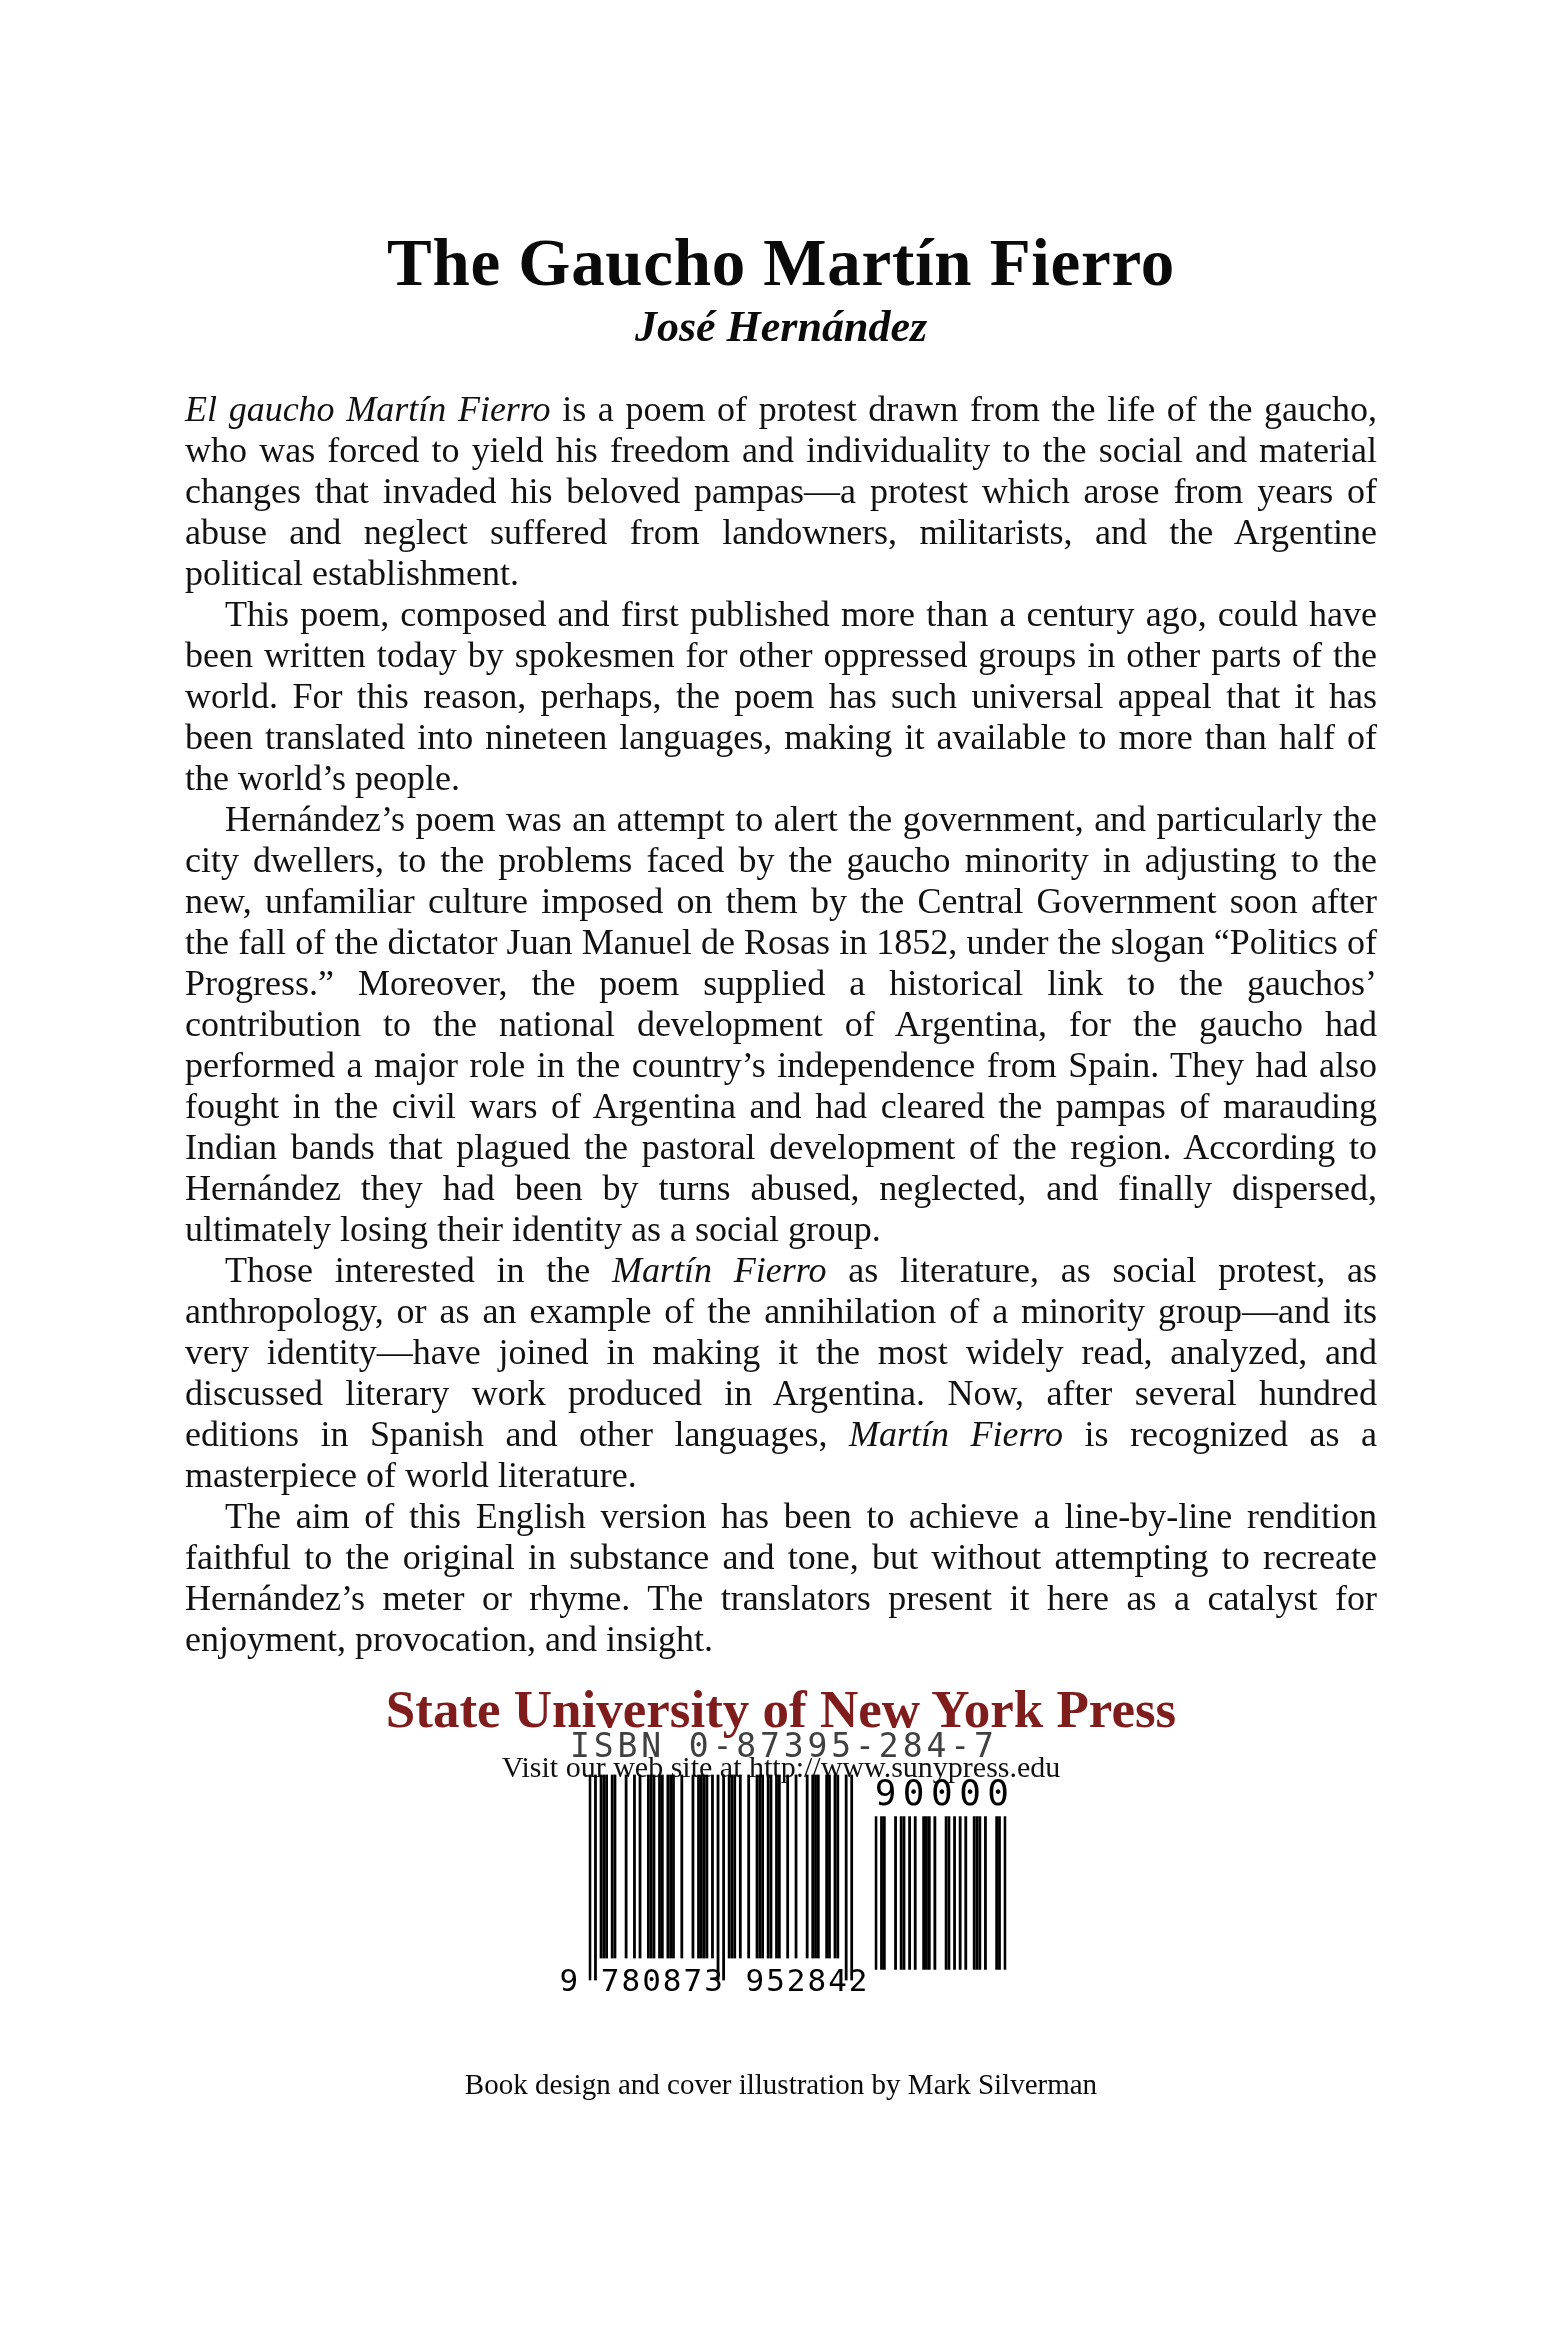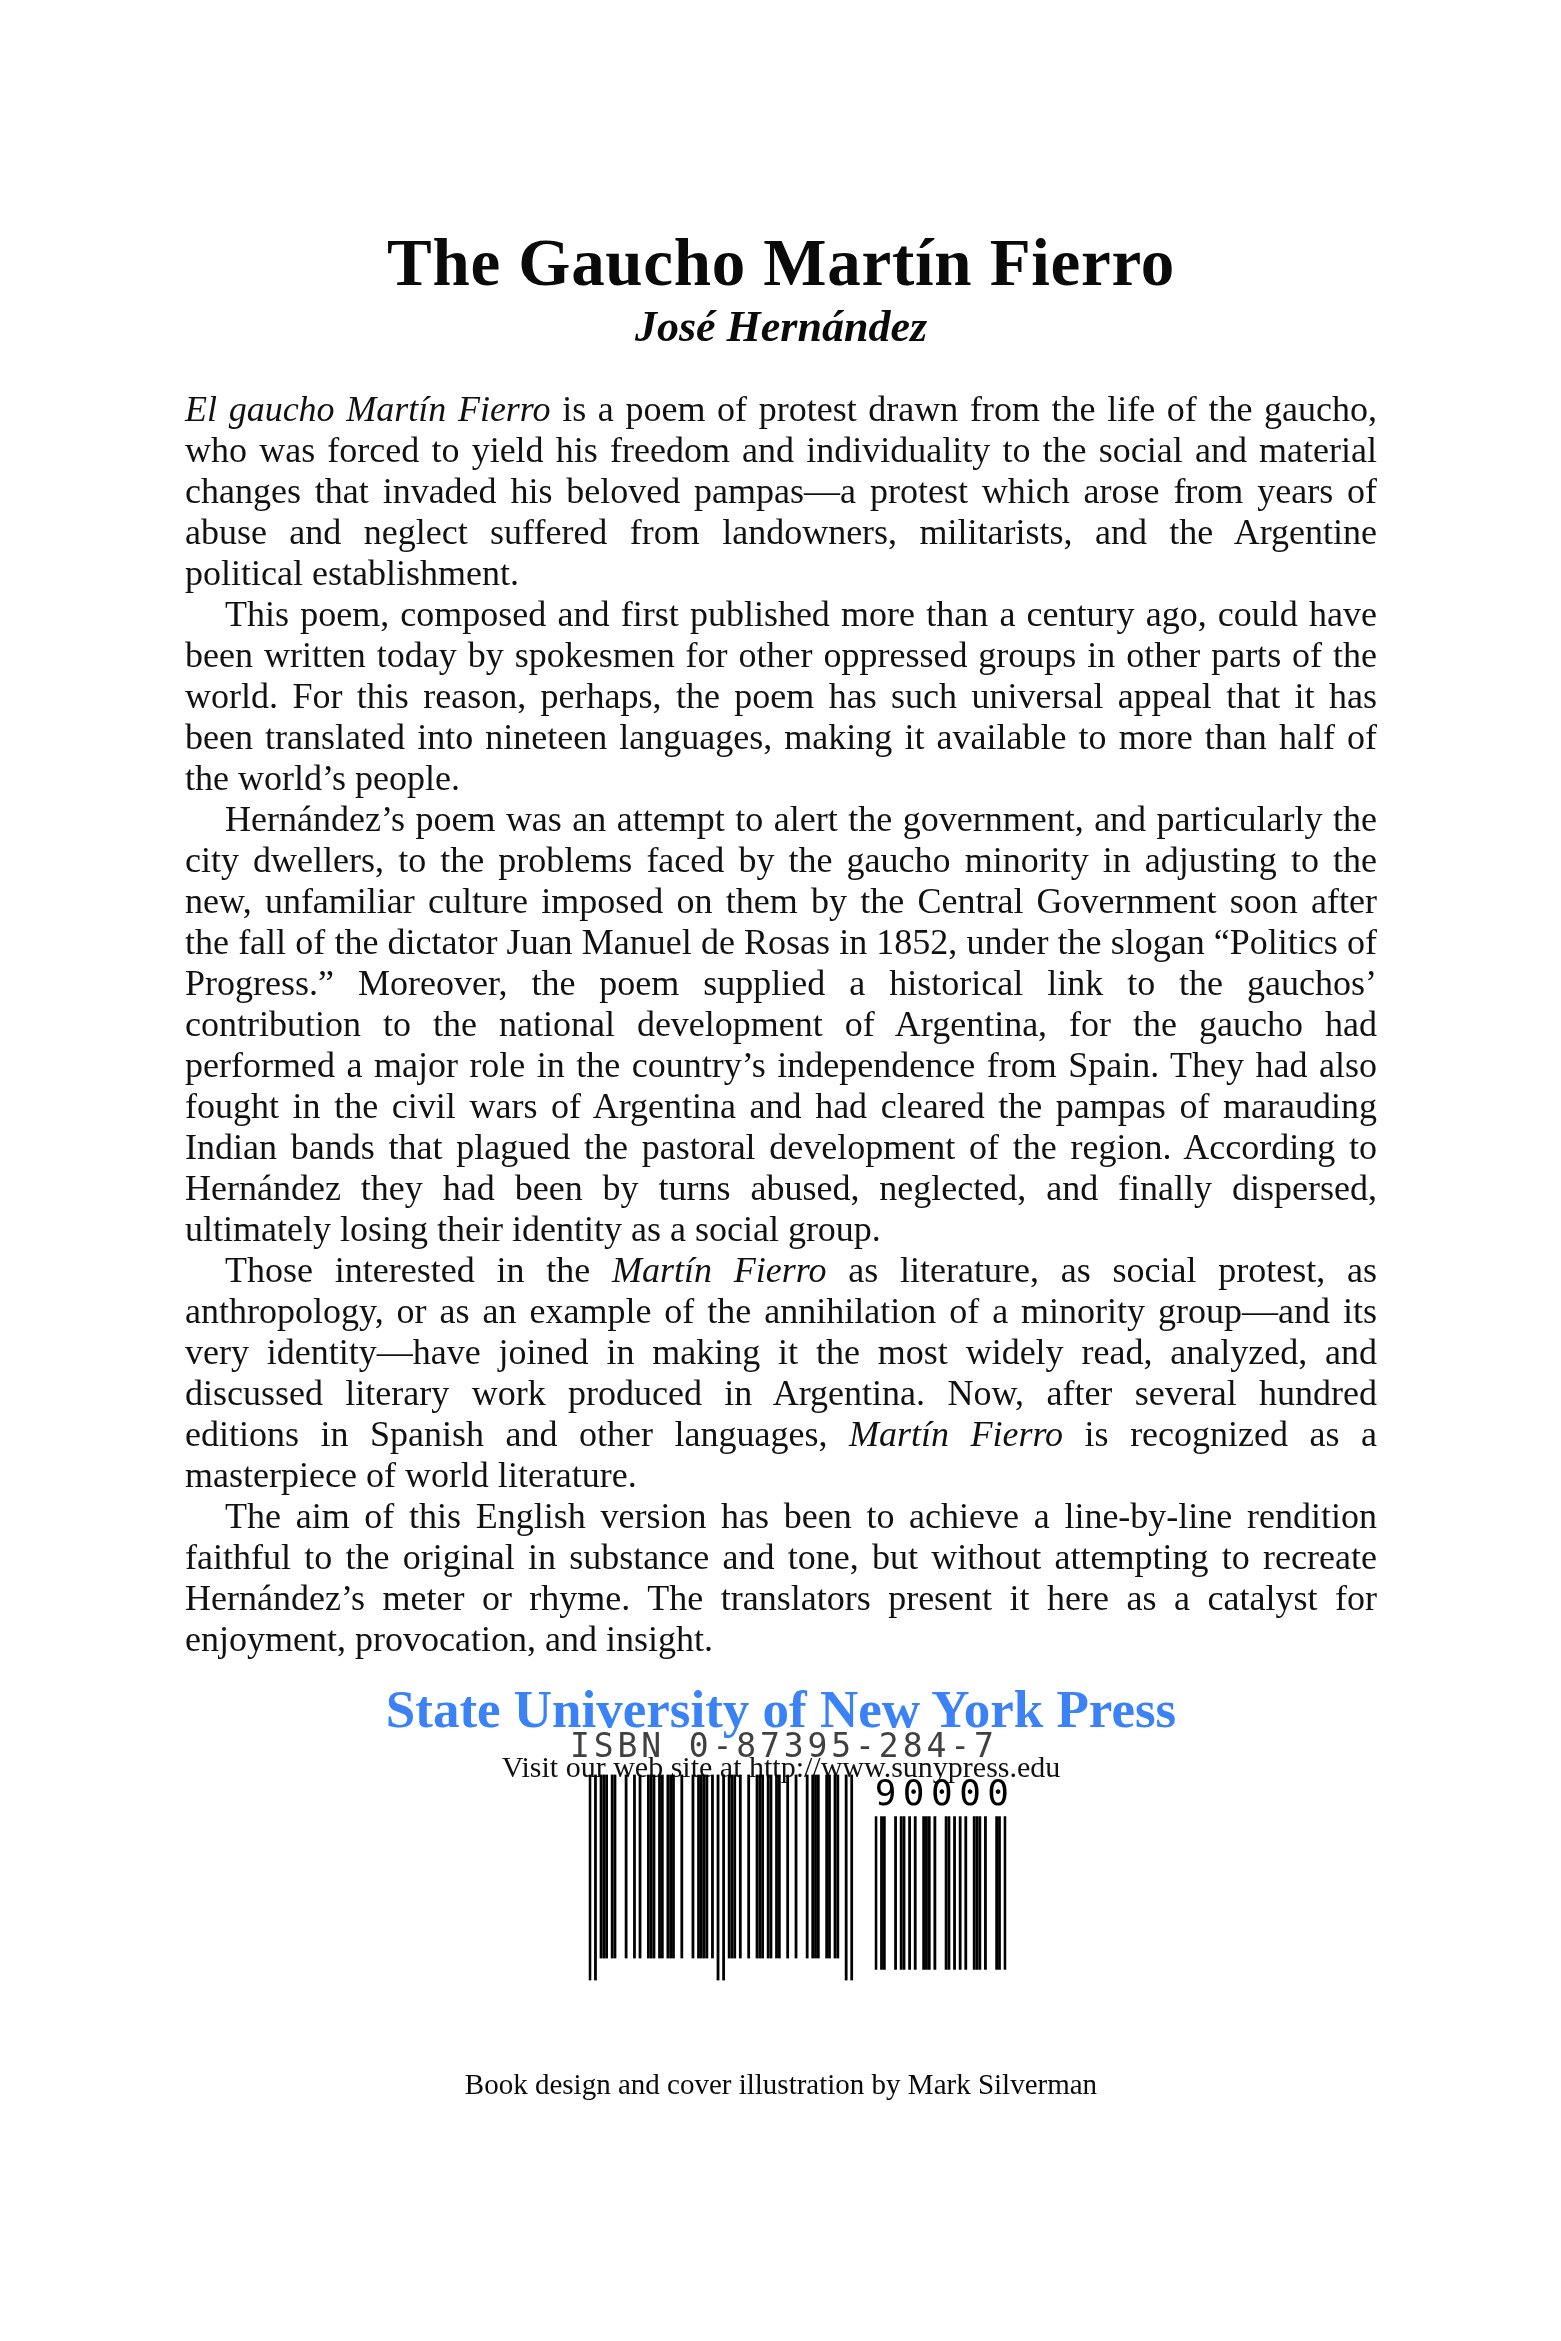--- a/index.html
+++ b/index.html
@@ -54,21 +54,21 @@
   }
   .body-text p:not(:first-child) {
     text-indent: 40px;
   }
   .publisher {
     margin: 23.4px 0 0 0;
     text-align: center;
     font-size: 53px;
     line-height: 1.0;
     font-weight: 700;
-    color: #3b82f6;
+    color: #7f1d1d;
   }
   .website {
     margin: 15.6px 0 0 0;
     text-align: center;
     font-size: 30px;
     line-height: 1.0;
     color: #111111;
   }
   .barcode-block {
     position: absolute;
@@ -223,18 +223,19 @@
             <rect x="151.17" y="0" width="4.32" height="236"></rect>
             <rect x="155.49" y="0" width="4.32" height="236"></rect>
             <rect x="159.81" y="0" width="4.32" height="236"></rect>
             <rect x="168.45" y="0" width="4.32" height="236"></rect>
             <rect x="185.72" y="0" width="4.32" height="236"></rect>
             <rect x="190.04" y="0" width="4.32" height="236"></rect>
             <rect x="198.68" y="0" width="4.32" height="236"></rect>
           </svg>
       </div>
     </div>
+    <div class="ean-digits">9 780873 952842</div>
   </div>
 
   <div class="credit">Book design and cover illustration by Mark Silverman</div>
 
 </div>
 
 
 </body></html>

